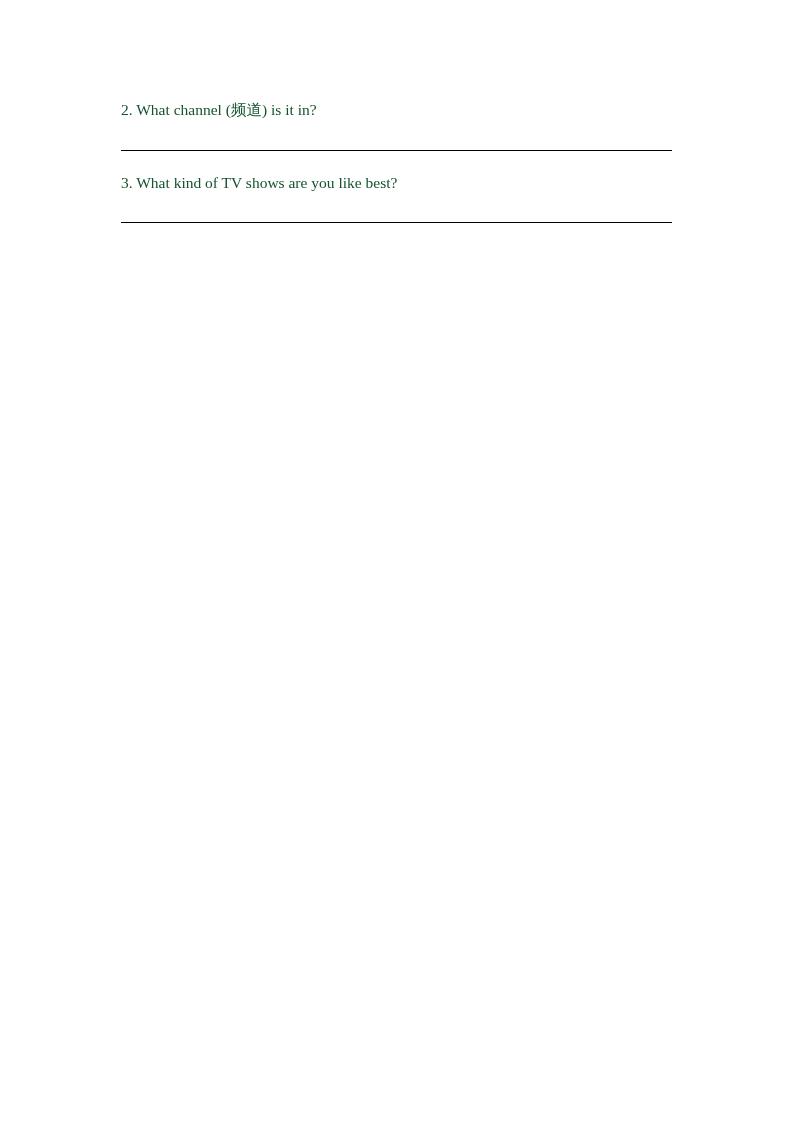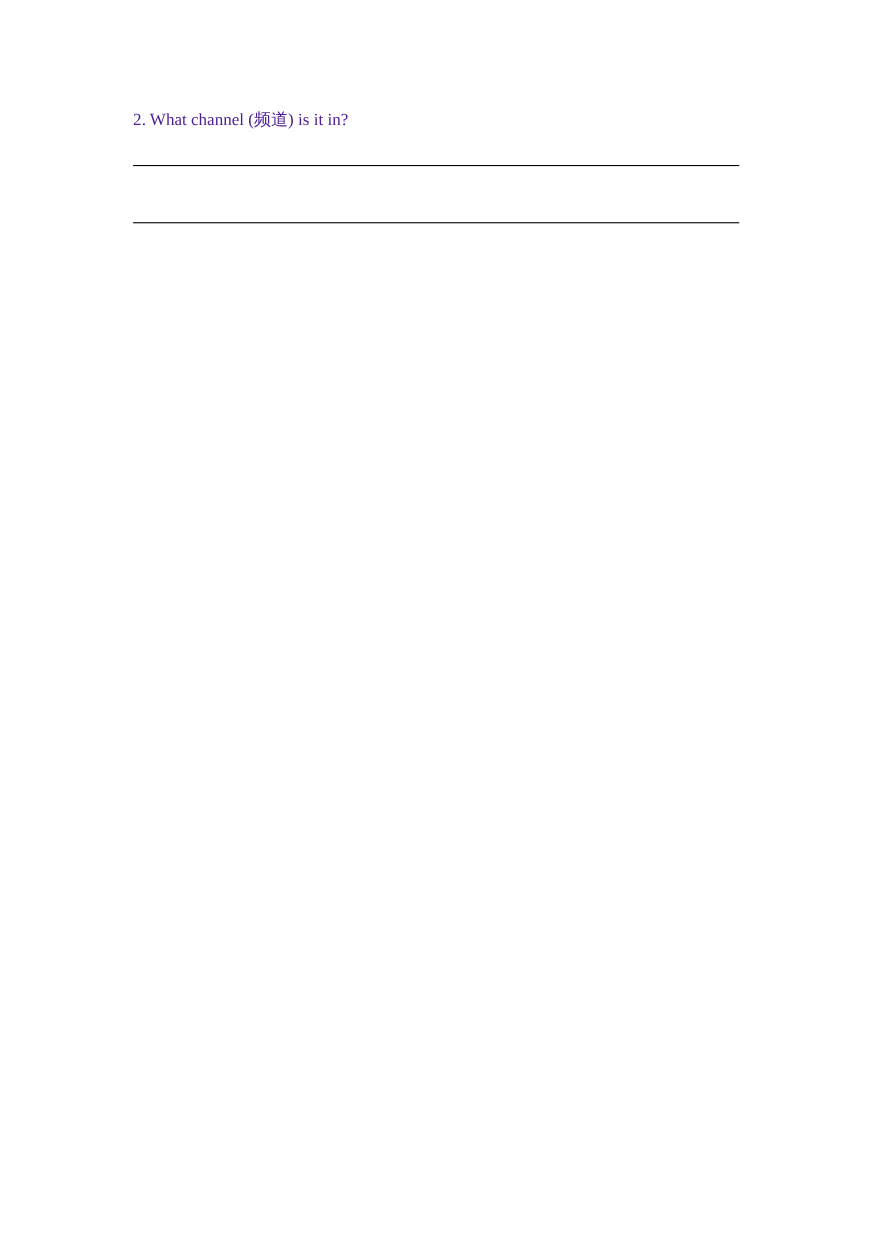--- a/index.html
+++ b/index.html
@@ -28,21 +28,21 @@
     left: 121px;
     top: 100px;
     width: 551px;
   }
   .question-block {
     margin: 0 0 0 0;
   }
   .question-text {
     font-size: 15.5px;
     line-height: 20px;
-    color: #4c1d95;
+    color: #14532d;
     white-space: pre-wrap;
     padding: 0;
     margin: 0;
   }
   .answer-rule {
     height: 0;
     border: 0;
     border-top: 1px solid #000000;
     width: 551px;
     margin: 0;
@@ -62,20 +62,23 @@
     <div class="question-block">
       <p class="question-text">2. What channel (频道) is it in?</p>
     </div>
 
     <div class="gap-after-q1"></div>
 
     <hr class="answer-rule">
 
     <div class="gap-after-rule1"></div>
 
+    <div class="question-block">
+      <p class="question-text">3. What kind of TV shows are you like best?</p>
+    </div>
 
     <div class="gap-after-q2"></div>
 
     <hr class="answer-rule">
 
     <div class="spacer-bottom"></div>
   </div>
 </div>
 
 </body></html>

